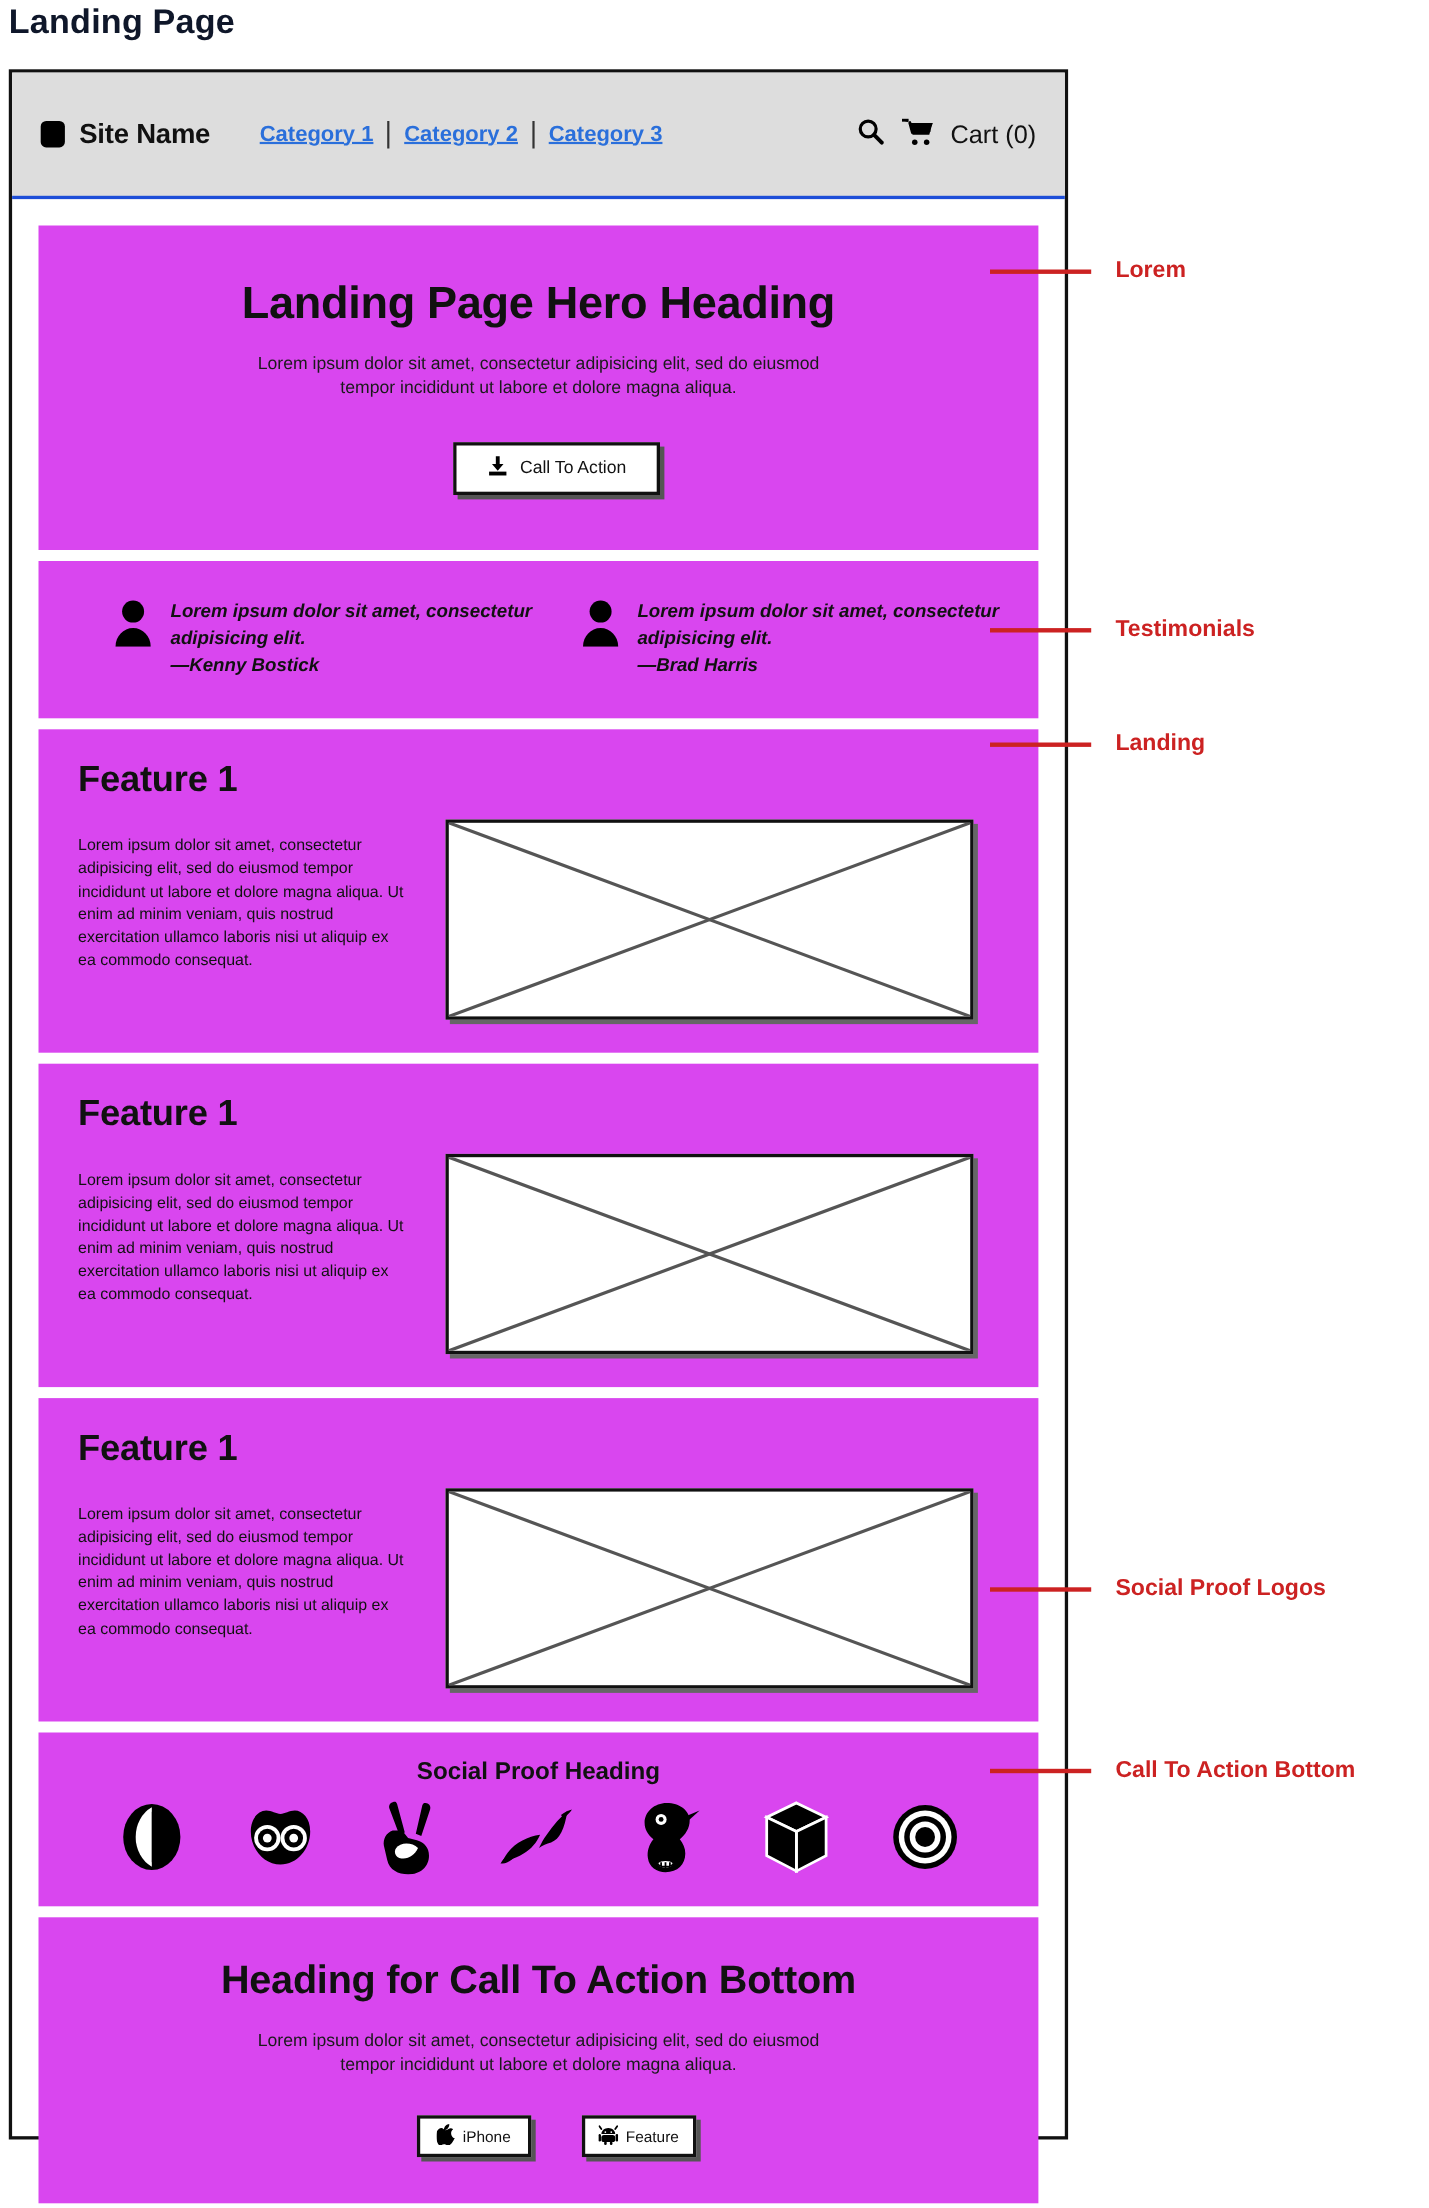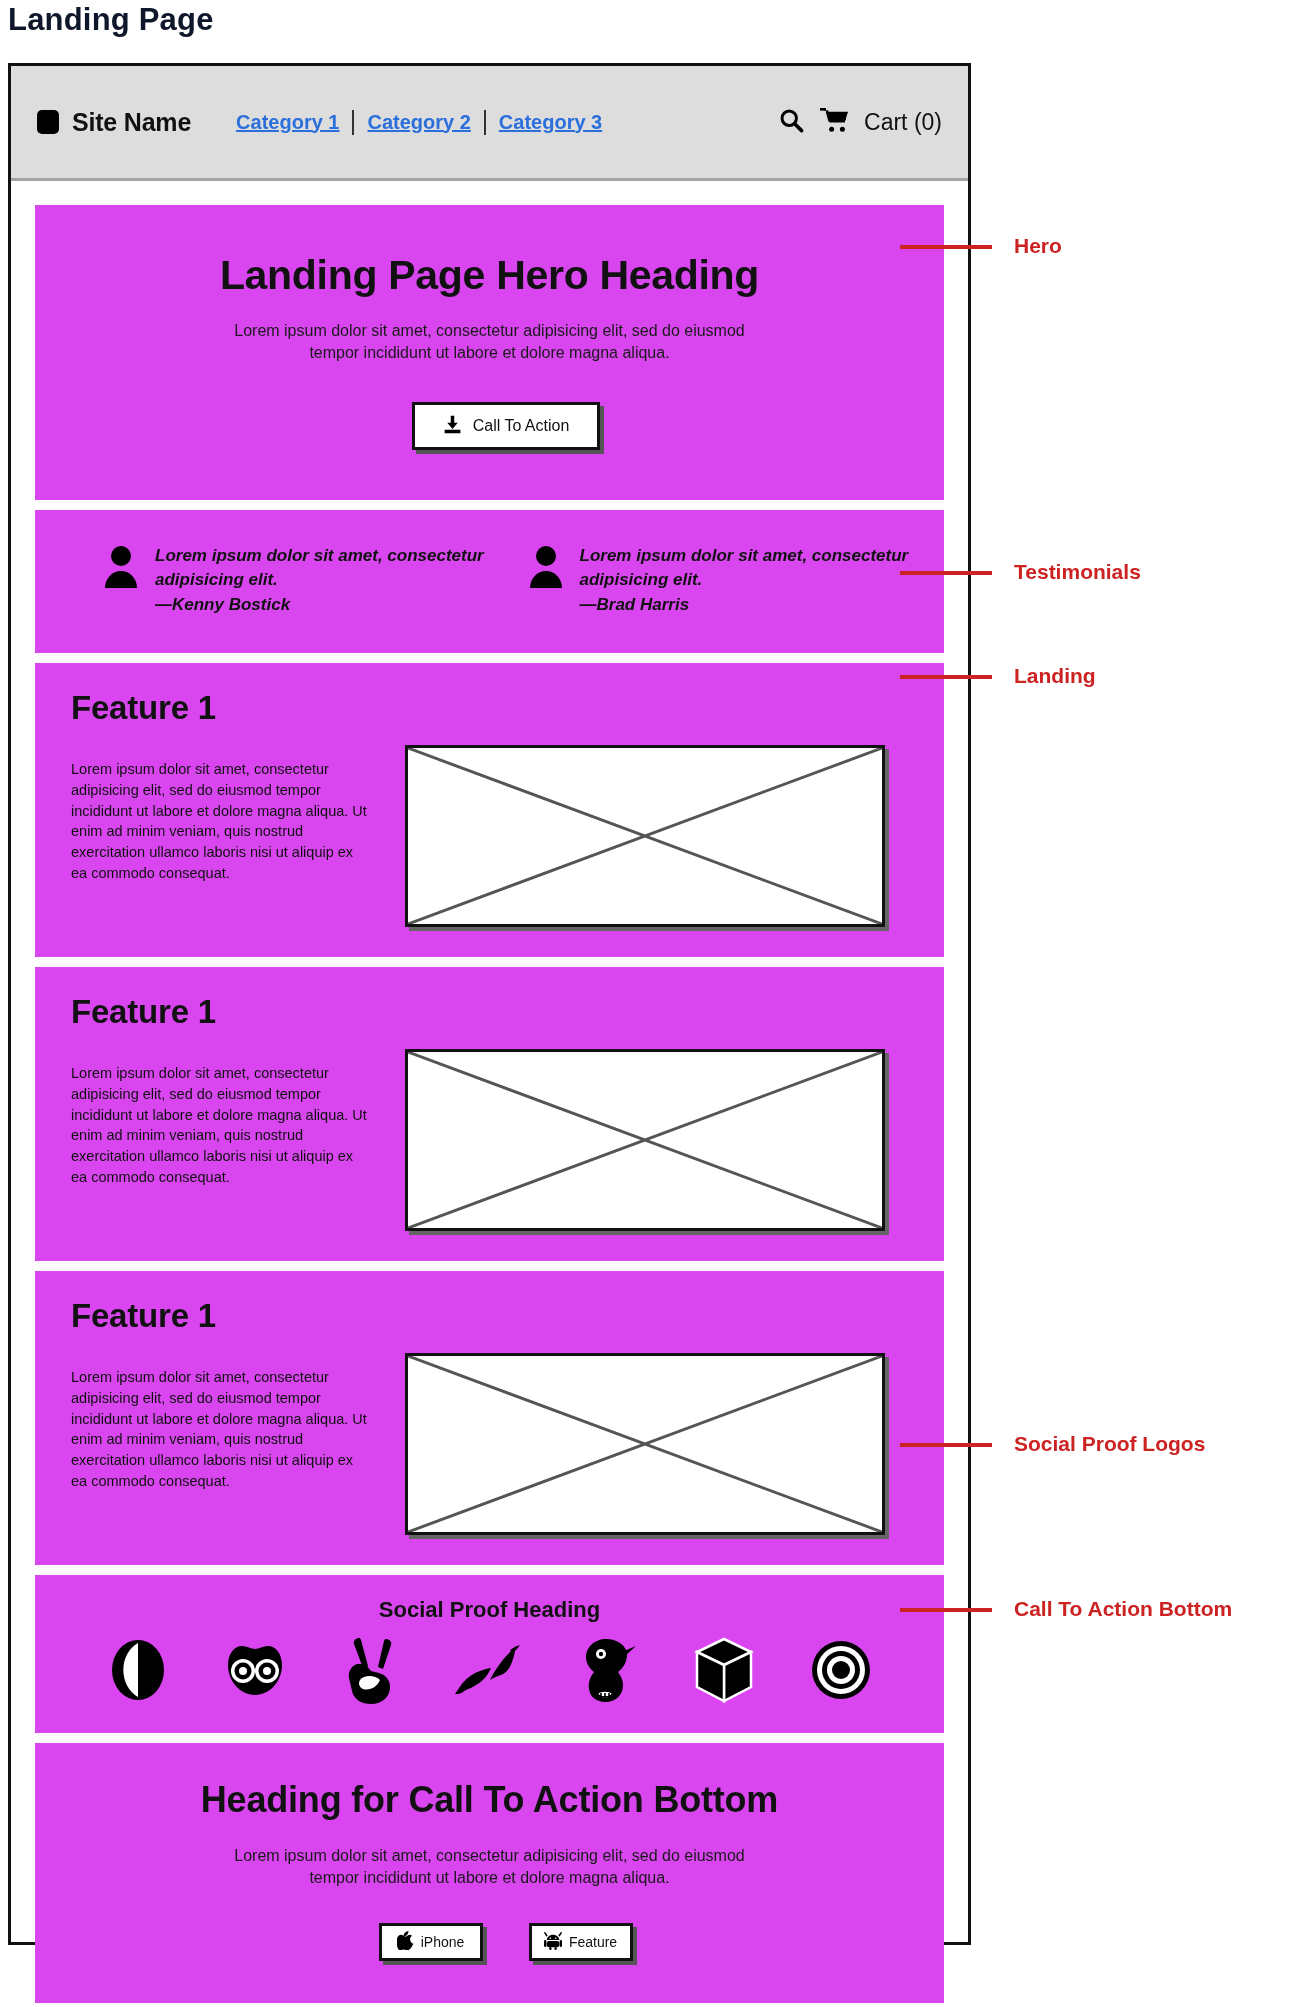--- a/index.html
+++ b/index.html
@@ -29,21 +29,21 @@
     left: 8px; top: 63px;
     width: 963px; height: 1882px;
     border: 3px solid #111;
     background: #ffffff;
   }
 
   
   .navbar {
     height: 115px;
     background: #dddddd;
-    border-bottom: 3px solid #a3a3a3;
+    border-bottom: 3px solid #1d4ed8;
     display: flex;
     align-items: center;
     padding: 0 26px 0 26px;
   }
   .brand { display: flex; align-items: center; gap: 13px; }
   .brand-logo {
     width: 22px; height: 24px;
     background: #000;
     border-radius: 5px;
   }
@@ -466,21 +466,21 @@
         </button>
       </div>
     </div>
 
   </div>
 
 </div>
 
 <div class="annot" style="top:247px;">
   <span class="annot-line"></span>
-  <span class="annot-label">Hero</span>
+  <span class="annot-label">Lorem</span>
 </div>
 <div class="annot" style="top:573px;">
   <span class="annot-line"></span>
   <span class="annot-label">Testimonials</span>
 </div>
 <div class="annot" style="top:677px;">
   <span class="annot-line"></span>
   <span class="annot-label">Landing</span>
 </div>
 <div class="annot" style="top:1445px;">

